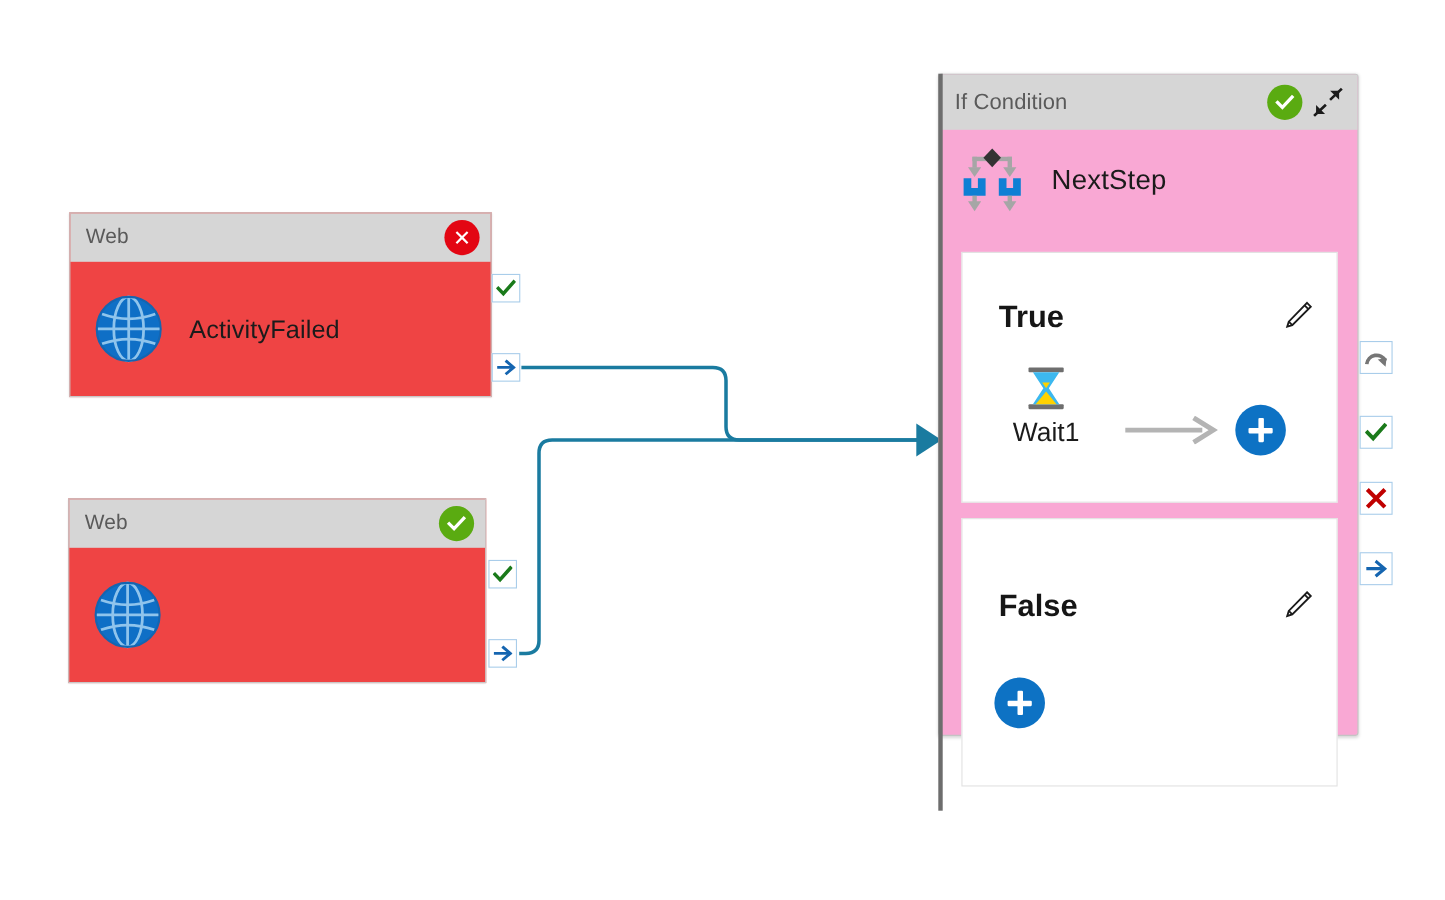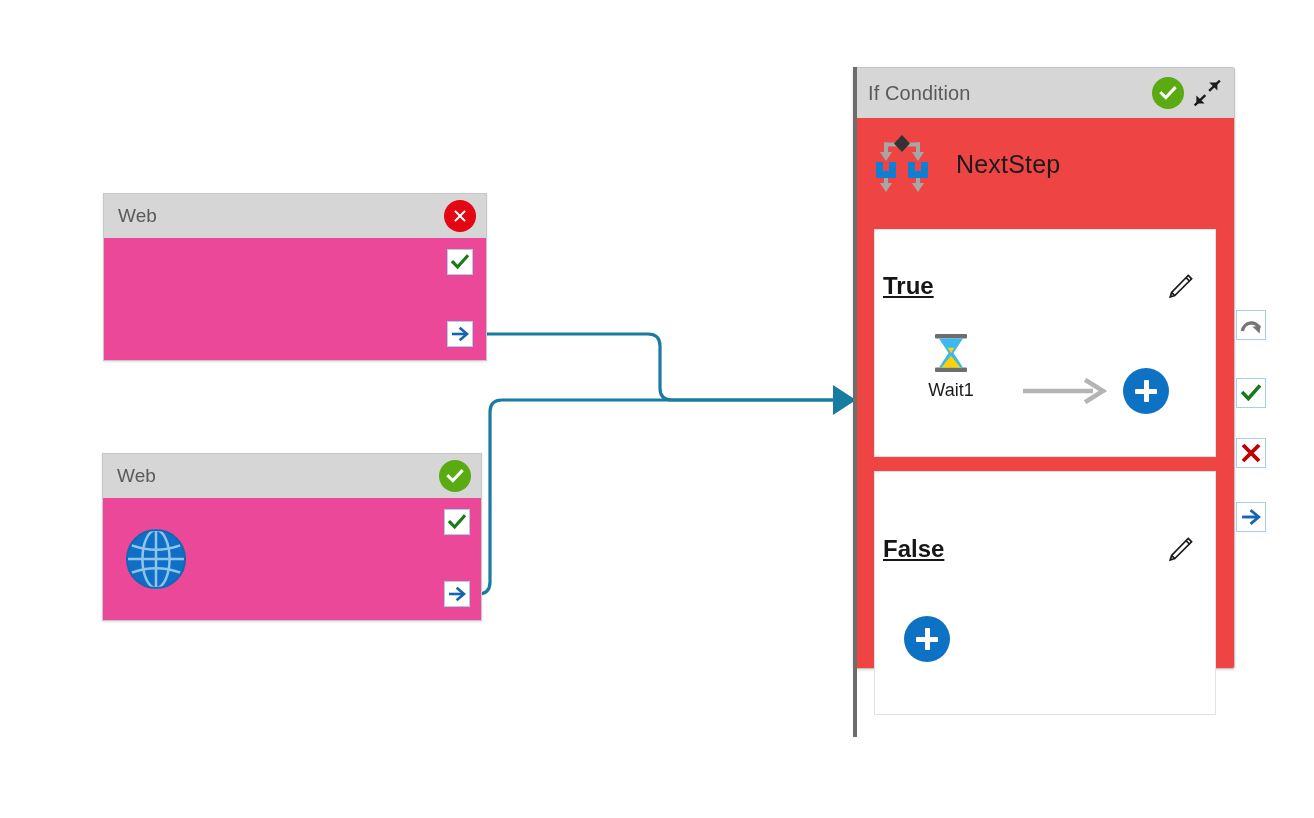--- a/index.html
+++ b/index.html
@@ -28,25 +28,24 @@
     position: absolute;
     left: 0; top: 0;
     width: 1314px;
     height: 818px;
     pointer-events: none;
   }
 
   
   .activity-card {
     position: absolute;
-    background: #ec4899;
+    background: #ef4444;
     border: 1px solid #c8c8c8;
     box-sizing: border-box;
     box-shadow: 0 1px 2px rgba(0,0,0,0.12);
-    margin-left: 40px;
   }
   .card-header {
     height: 44px;
     background: #d6d6d6;
     display: flex;
     align-items: center;
     padding: 0 10px 0 14px;
     box-sizing: border-box;
   }
   .card-title {
@@ -94,21 +93,21 @@
     display: flex;
     align-items: center;
     justify-content: center;
   }
 
   
   #if-panel {
     position: absolute;
     left: 853px; top: 67px;
     width: 382px; height: 602px;
-    background: #ef4444;
+    background: #f9a8d4;
     border: 1px solid #c4c4c4;
     border-radius: 3px;
     box-sizing: border-box;
     box-shadow: 0 1px 3px rgba(0,0,0,0.16);
   }
   #if-panel-leftbar {
     position: absolute;
     left: 853px; top: 67px;
     width: 4px; height: 670px;
     background: #6d6d6d;
@@ -144,42 +143,41 @@
     width: 342px;
     background: #ffffff;
     border: 1px solid #e2e2e2;
     box-sizing: border-box;
   }
   #branch-true  { top: 161px; height: 228px; }
   #branch-false { top: 403px; height: 244px; padding-left: 48px; }
 
   .branch-label {
     position: absolute;
-    left: 8px;
-    font-size: 24px;
+    left: 33px;
+    font-size: 28px;
     font-weight: bold;
     color: #161616;
-    text-decoration: underline;
   }
   .pencil-icon {
     position: absolute;
     right: 20px;
     width: 30px; height: 30px;
   }
 
   .step-node {
     position: absolute;
     display: flex;
     flex-direction: column;
     align-items: center;
     width: 80px;
   }
   .hourglass-icon { width: 46px; height: 46px; }
   .step-name {
-    font-size: 18px;
+    font-size: 24px;
     color: #1b1b1b;
     margin-top: 4px;
   }
 
   .flow-arrow { position: absolute; }
 
   .add-button {
     position: absolute;
     width: 46px; height: 46px;
     border-radius: 50%;
@@ -229,20 +227,34 @@
   </svg>
 
   <div class="activity-card" id="card-failed" style="left:63px; top:193px; width:384px; height:168px;">
     <div class="card-header">
       <span class="card-title">Web</span>
       <span class="status-circle fail">
         <svg width="20" height="20" viewBox="0 0 20 20">
           <path d="M5.6 4.2 L10 8.6 L14.4 4.2 L15.8 5.6 L11.4 10 L15.8 14.4 L14.4 15.8 L10 11.4 L5.6 15.8 L4.2 14.4 L8.6 10 L4.2 5.6 Z" fill="#ffffff"></path>
         </svg>
       </span>
+    </div>
+    <div class="card-body">
+      <svg class="globe-icon" viewBox="0 0 64 64">
+        <circle cx="32" cy="32" r="30" fill="#0f6fc6"></circle>
+        <g fill="none" stroke="#8fc4ec" stroke-width="2.6">
+          <ellipse cx="32" cy="32" rx="14" ry="30"></ellipse>
+          <line x1="32" y1="2" x2="32" y2="62"></line>
+          <line x1="2.6" y1="32" x2="61.4" y2="32"></line>
+          <path d="M7 18 Q32 27 57 18"></path>
+          <path d="M7 46 Q32 37 57 46"></path>
+        </g>
+        <circle cx="32" cy="32" r="30" fill="none" stroke="#1565b0" stroke-width="2"></circle>
+      </svg>
+      <span class="card-label">ActivityFailed</span>
     </div>
   </div>
   <div class="conn-stub" style="left:447px; top:249px;">
     <svg width="18" height="18" viewBox="0 0 18 18">
       <path d="M2 9.2 L6.6 14 L16 3.4" fill="none" stroke="#1a7a1a" stroke-width="3.2" stroke-linecap="square" stroke-linejoin="miter"></path>
     </svg>
   </div>
   <div class="conn-stub" style="left:447px; top:321px;">
     <svg width="18" height="18" viewBox="0 0 18 18">
       <line x1="1" y1="9" x2="15" y2="9" stroke="#1565b0" stroke-width="2.6"></line>

